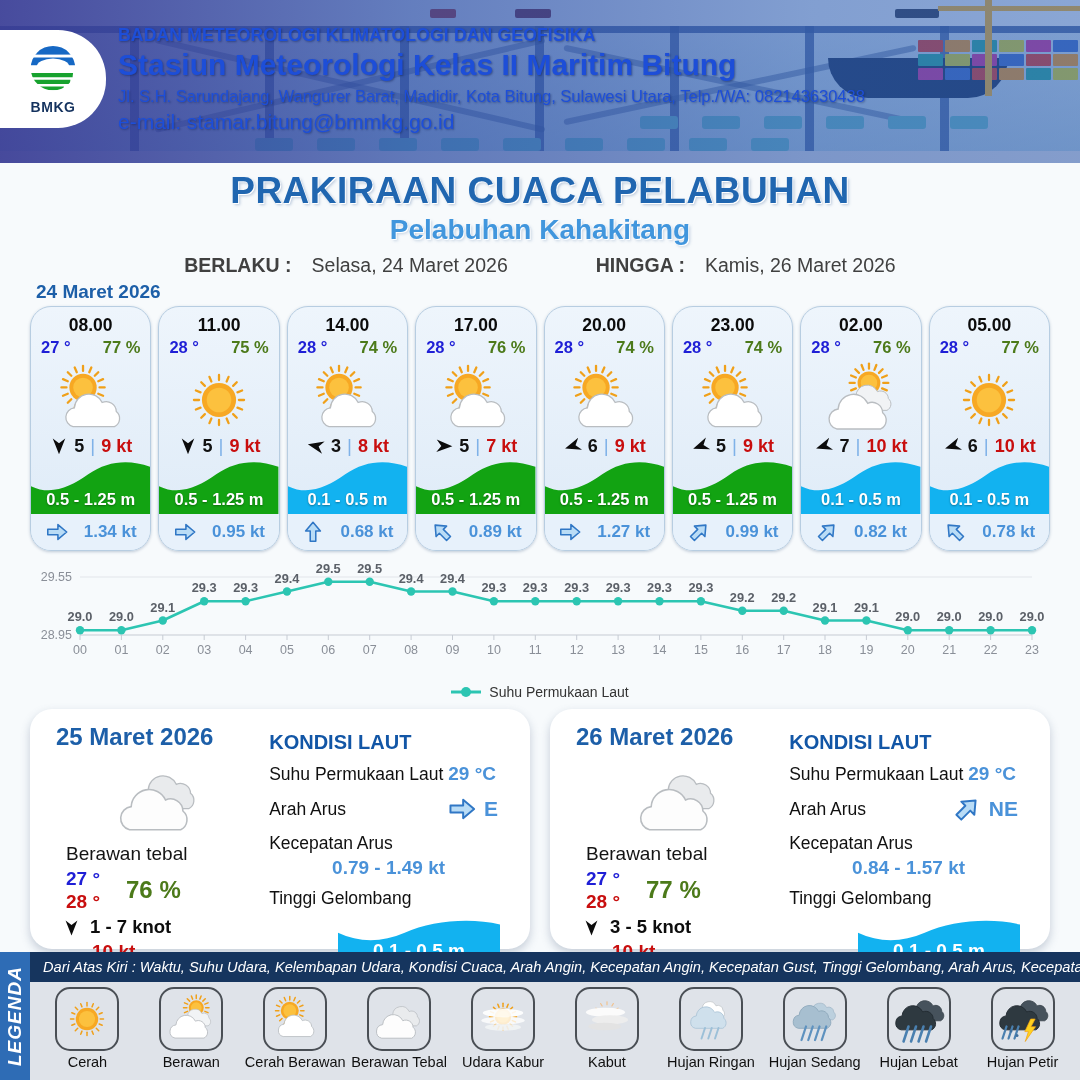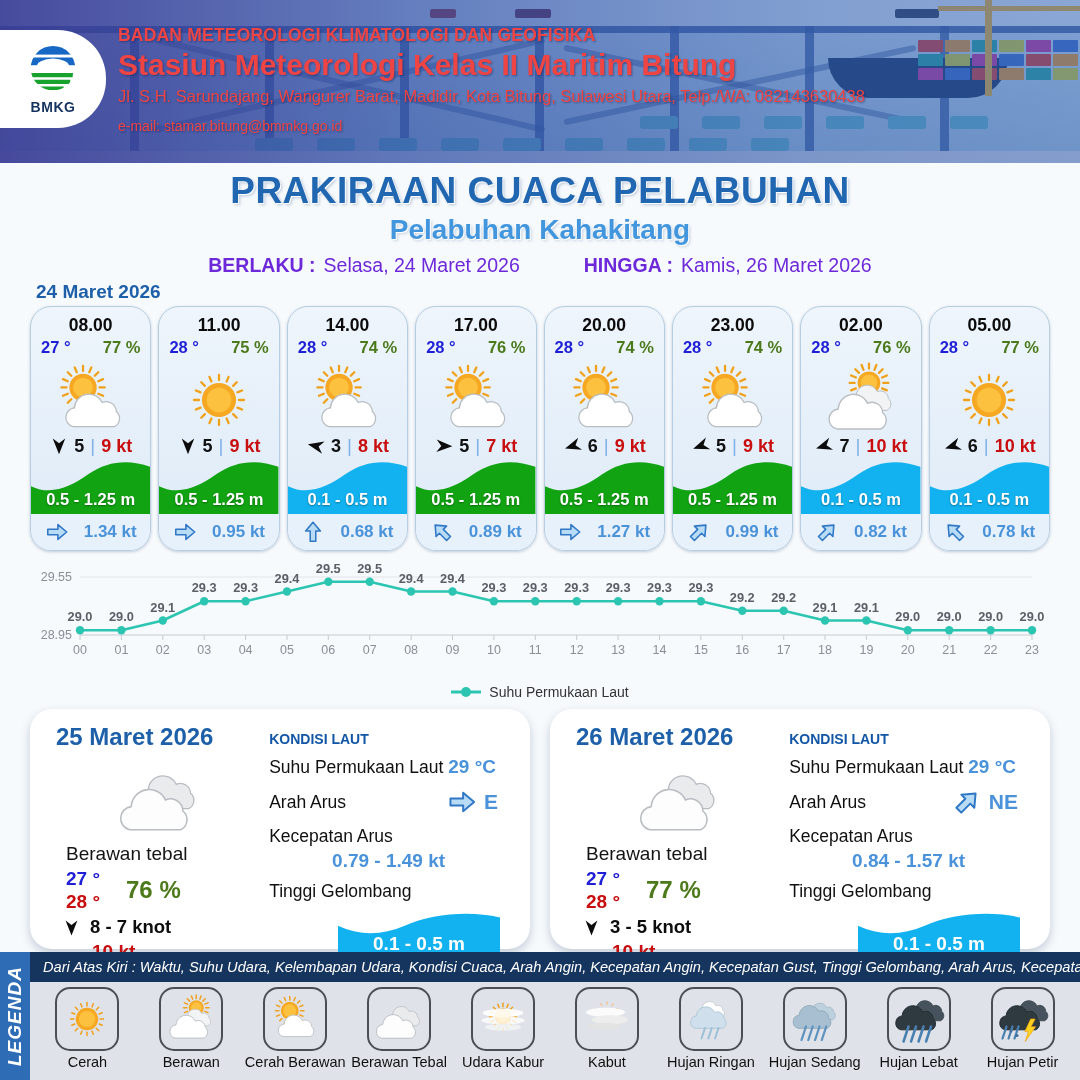--- a/index.html
+++ b/index.html
@@ -19,33 +19,33 @@
   .hb-cont{position:absolute;border-radius:1px}
   .hb-crane-v{position:absolute;width:7px;background:#e2b23a}
   .hb-crane-h{position:absolute;height:5px;background:#e2b23a}
   .hb-hull{position:absolute;background:#1e3f66;border-radius:0 0 70px 70px}
   .hb-chair{position:absolute;width:38px;height:13px;background:#62b7c6;border-radius:3px}
   .hb-floor{position:absolute;left:0;right:0;bottom:0;height:12px;background:#ccd8e3}
   .hdr-overlay{position:absolute;inset:0;background:linear-gradient(90deg,rgba(56,58,148,.9),rgba(45,75,165,.68) 38%,rgba(45,85,175,.5) 75%,rgba(45,85,175,.45))}
   .logo{position:absolute;left:0;top:30px;width:106px;height:98px;background:#fff;border-radius:0 48px 48px 0;
         display:flex;flex-direction:column;align-items:center;justify-content:center;z-index:3}
   .logo-label{font-size:14px;font-weight:bold;color:#14325e;letter-spacing:.5px;margin-top:-2px}
-  .hdr-text{position:absolute;left:118px;top:25px;right:10px;color:#ef4444;z-index:3;text-shadow:1px 1px 2px rgba(16,32,80,.45)}
+  .hdr-text{position:absolute;left:118px;top:25px;right:10px;color:#1d4ed8;z-index:3;text-shadow:1px 1px 2px rgba(16,32,80,.45)}
   .hdr-agency{font-size:17.5px;font-weight:bold;letter-spacing:.2px}
   .hdr-station{font-size:30px;font-weight:bold;line-height:36px;margin-top:1px}
   .hdr-address{font-size:16.5px;margin-top:4px}
-  .hdr-email{font-size:14px;margin-top:12px}
+  .hdr-email{font-size:21px;margin-top:4px}
 
   
   .titleblock{padding-top:8px;text-align:center}
   .title-main{font-size:37px;line-height:40px;font-weight:800;color:#2066b0;letter-spacing:.5px;
               text-shadow:1px 1px 0 #fff,2px 2px 3px rgba(110,140,180,.45)}
   .title-sub{font-size:28px;line-height:33px;font-weight:bold;color:#4196dd;margin-top:2px;
              text-shadow:1px 1px 0 #fff,2px 2px 3px rgba(110,140,180,.35)}
-  .dates{display:flex;justify-content:center;gap:8px;margin-top:8px;font-size:19.5px;color:#6d28d9}
+  .dates{display:flex;justify-content:center;gap:20px;margin-top:8px;font-size:19.5px;color:#404040}
   .dates .b{font-weight:bold}
   .dates .sp{width:48px}
 
   
   .forecast-date{margin:4px 0 3px 36px;font-size:19px;font-weight:bold;color:var(--accent)}
   .cards{display:flex;gap:7px;margin:0 30px;height:245px}
   .fc{position:relative;flex:1;border:1px solid #b7cde1;border-radius:21px;overflow:hidden;
       background:linear-gradient(180deg,#eef5fc,#ddeaf7);box-shadow:0 1px 3px rgba(60,90,130,.3)}
   .fc-time{text-align:center;font-size:17.5px;font-weight:bold;color:#0b0b0b;margin-top:8px}
   .fc-tr{display:flex;justify-content:space-between;padding:2px 10px 0;font-size:16.5px;font-weight:bold}
@@ -78,21 +78,21 @@
   .day-icon{display:flex;justify-content:center;margin-top:0}
   .day-cond{font-size:19px;color:#141414;margin:0 0 0 10px}
   .day-th{display:flex;align-items:center;gap:26px;margin:2px 0 0 10px}
   .t-min{font-size:19px;font-weight:bold;color:var(--temp-blue);line-height:23px}
   .t-max{font-size:19px;font-weight:bold;color:var(--gust-red);line-height:23px}
   .day-hum{font-size:24px;font-weight:bold;color:var(--hum-green)}
   .day-wind{display:flex;align-items:center;gap:9px;margin:3px 0 0 6px;font-size:18.5px;font-weight:bold;color:#0d0d0d}
   .day-wind .dart{width:19px;height:19px;transform:rotate(180deg)}
   .day-gust{font-size:19px;font-weight:bold;color:var(--gust-red);margin:3px 0 0 36px}
   .day-right{flex:1;padding:8px 4px 0 8px}
-  .sea-title{font-size:14px;font-weight:bold;color:#1256a6}
+  .sea-title{font-size:20px;font-weight:bold;color:#1256a6}
   .sea-row{display:flex;justify-content:space-between;align-items:center;margin-top:9px;font-size:17.5px;color:#101010}
   .sea-row.col{display:block}
   .sea-val{color:var(--cur-blue);font-weight:bold;font-size:19px;padding-right:12px}
   .sea-dir{display:flex;align-items:center;gap:7px;padding-right:10px}
   .sea-dir .sea-val{padding-right:0;font-size:21px}
   .sea-kec{display:block;text-align:center;margin-top:3px;color:var(--cur-blue);font-weight:bold;font-size:19px}
   .sea-wave{position:relative;width:162px;height:56px;margin:2px 8px 0 auto}
   .sea-wave svg{position:absolute;inset:0;width:100%;height:100%}
   .sea-wave path{fill:var(--wave-blue)}
   .sea-wave span{position:absolute;left:0;right:0;bottom:5px;text-align:center;color:#fff;font-weight:bold;font-size:19px}
@@ -756,21 +756,21 @@
         <div>
           <div class="t-min">27 °</div>
           <div class="t-max">28 °</div>
         </div>
         <div class="day-hum">76 %</div>
       </div>
       <div class="day-wind">
         <svg class="dart" viewBox="0 0 24 24">
             <path d="M12,2 L19.5,21 L12,15.2 L4.5,21 Z"></path>
           </svg>
-        <span>8  - 7 knot</span>
+        <span>1  - 7 knot</span>
       </div>
       <div class="day-gust">10 kt</div>
     </div>
     <div class="day-right">
       <div class="sea-title">KONDISI LAUT</div>
       <div class="sea-row">
         <span>Suhu Permukaan Laut</span>
         <span class="sea-val">29 °C</span>
       </div>
       <div class="sea-row">

